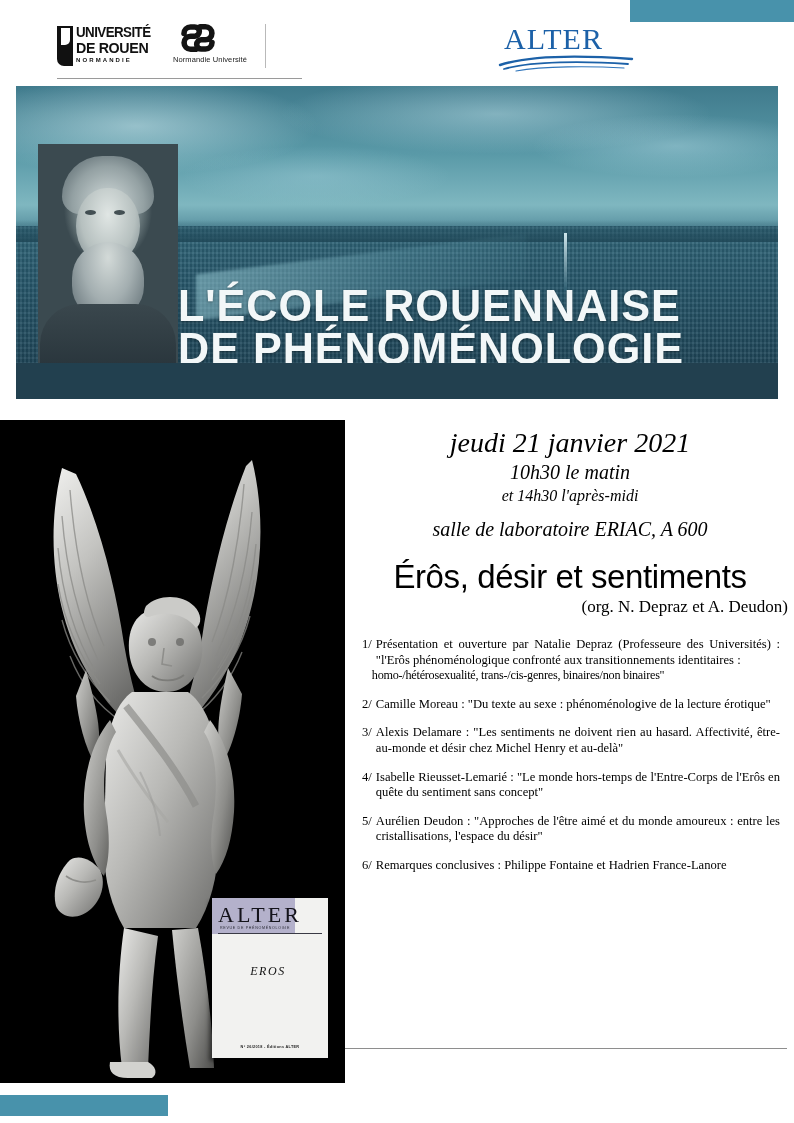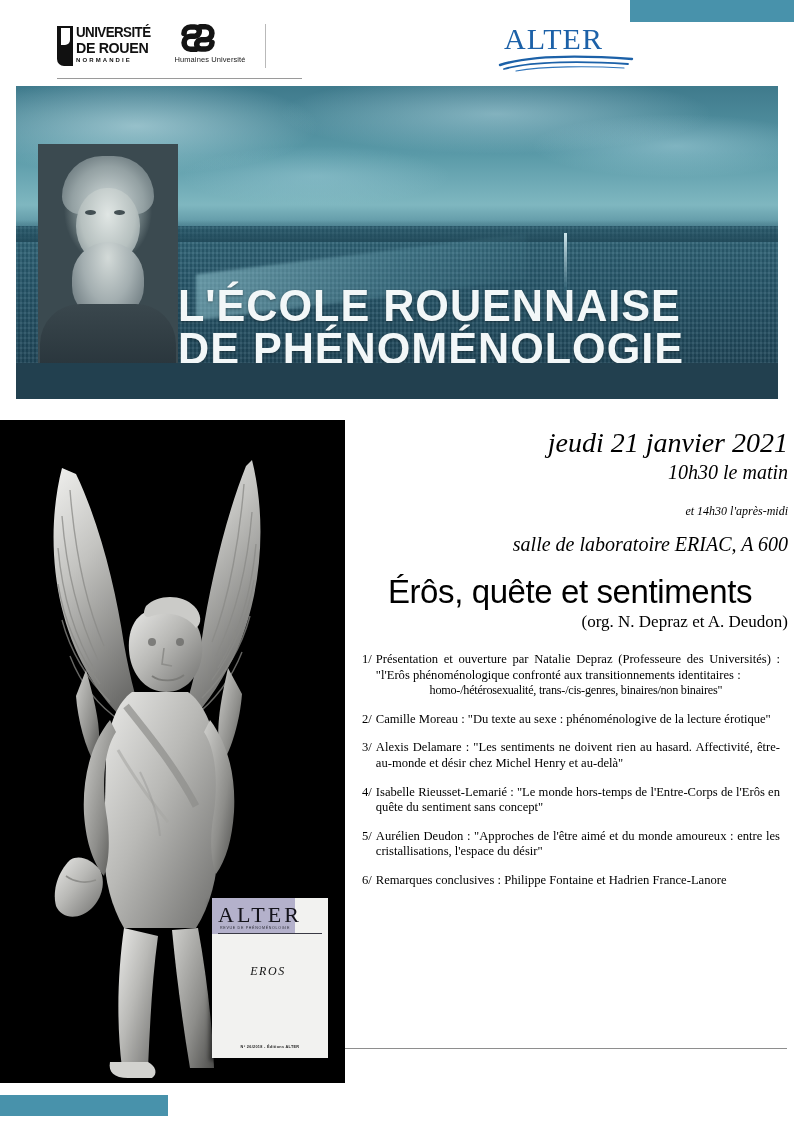--- a/index.html
+++ b/index.html
@@ -413,38 +413,37 @@
   }
 
   
   .right-col {
     position: absolute;
     left: 352px;
     top: 420px;
     width: 436px;
   }
   .date-block {
-    text-align: right;
+    text-align: center;
     font-family: "Liberation Serif", serif;
     font-style: italic;
     color: #000;
   }
   .date-line-1 {
     font-size: 28px;
     line-height: 34px;
     margin-top: 6px;
   }
   .date-line-2 {
     font-size: 20px;
     line-height: 24px;
   }
   .date-line-3 {
-    font-size: 12px;
+    font-size: 16px;
     line-height: 24px;
-    margin-top: 15px;
   }
   .date-line-4 {
     font-size: 20px;
     line-height: 26px;
     margin-top: 8px;
   }
   .event-title {
     text-align: center;
     font-family: "Liberation Sans", sans-serif;
     font-size: 33px;
@@ -479,21 +478,21 @@
     flex: 0 0 auto;
     padding-right: 4px;
     white-space: nowrap;
   }
   .program-item .pi-body {
     flex: 1 1 auto;
     text-align: justify;
   }
   .program-item .pi-body .pi-extra {
     display: block;
-    text-align: center;
+    text-align: left;
     margin-left: -4px;
     font-size: 12.2px;
     letter-spacing: -0.25px;
   }
 
   
   .bottom-rule {
     position: absolute;
     left: 345px;
     top: 1048px;
@@ -523,21 +522,21 @@
     <div class="lr-l1">UNIVERSITÉ</div>
     <div class="lr-l2">DE ROUEN</div>
     <div class="lr-l3">NORMANDIE</div>
   </div>
 
   <div class="logo-nu">
     <svg class="nu-glyph" viewBox="0 0 34 28">
       <path d="M3 9.5a6.5 6.5 0 0 1 6.5-6.5h4.2a4.6 4.6 0 0 1 0 9.2H9.6a6.5 6.5 0 0 0 0 13h5.2" fill="none" stroke="#141414" stroke-width="5.6" stroke-linecap="round"></path>
       <path d="M31 18.5a6.5 6.5 0 0 1-6.5 6.5h-4.2a4.6 4.6 0 0 1 0-9.2h4.1a6.5 6.5 0 0 0 0-13h-5.2" fill="none" stroke="#141414" stroke-width="5.6" stroke-linecap="round"></path>
     </svg>
-    <div class="nu-label">Humaines Université</div>
+    <div class="nu-label">Normandie Université</div>
   </div>
 
   <div class="header-divider"></div>
 
 
   <div class="logo-eriac">
     <div class="eriac-word">ALTER</div>
     <svg class="eriac-waves" viewBox="0 0 140 20">
       <path d="M2 13 C30 4, 80 3, 134 7" stroke="#1c61a8" stroke-width="2.4" fill="none" stroke-linecap="round"></path>
       <path d="M6 17 C34 9, 86 9, 130 12" stroke="#1c61a8" stroke-width="1.8" fill="none" stroke-linecap="round"></path>
@@ -674,21 +673,21 @@
 
 <div class="right-col">
 
   <div class="date-block">
     <div class="date-line-1">jeudi 21 janvier 2021</div>
     <div class="date-line-2">10h30 le matin</div>
     <div class="date-line-3">et 14h30 l'après-midi</div>
     <div class="date-line-4">salle de laboratoire ERIAC,  A 600</div>
   </div>
 
-  <div class="event-title">Érôs, quête et sentiments</div>
+  <div class="event-title">Érôs, désir et sentiments</div>
   <div class="event-org">(org. N. Depraz et A. Deudon)</div>
 
   <div class="program">
 
     <div class="program-item">
       <span class="pi-num">1/</span>
       <span class="pi-body">
         <span>Présentation et ouverture par Natalie Depraz (Professeure des Universités) : "l'Erôs phénoménologique confronté aux transitionnements identitaires :</span>
         <span class="pi-extra">homo-/hétérosexualité, trans-/cis-genres, binaires/non binaires"</span>
       </span>

